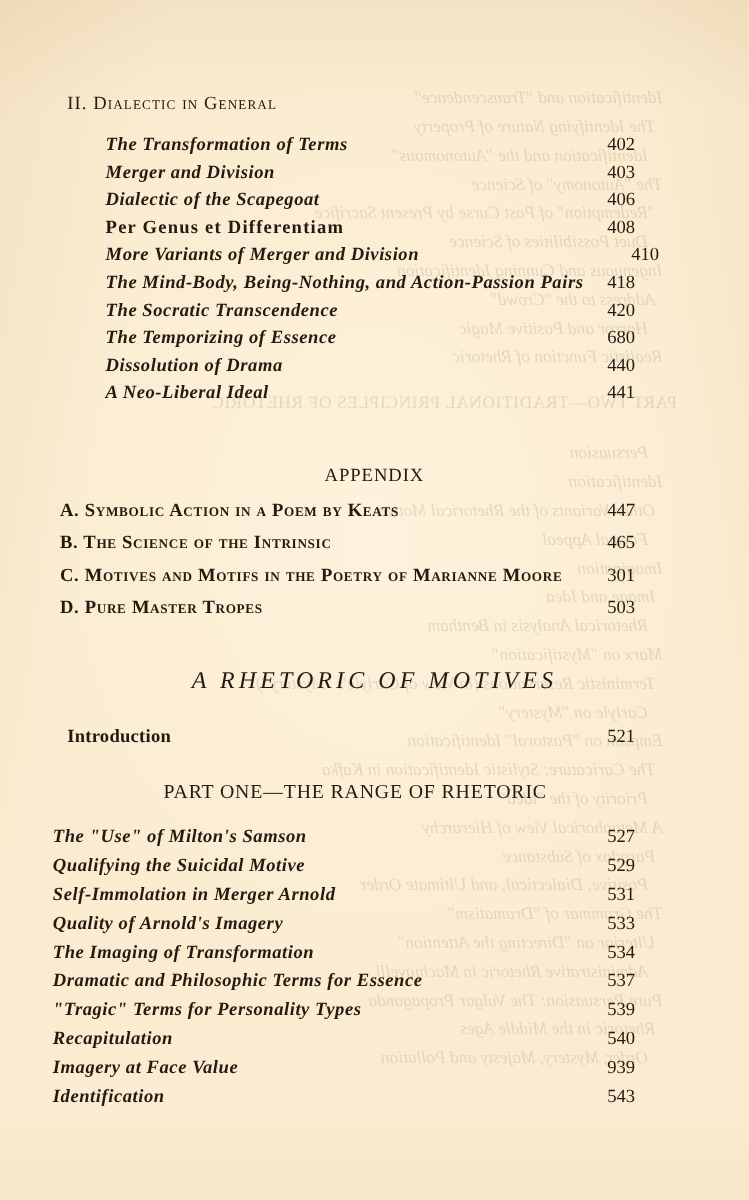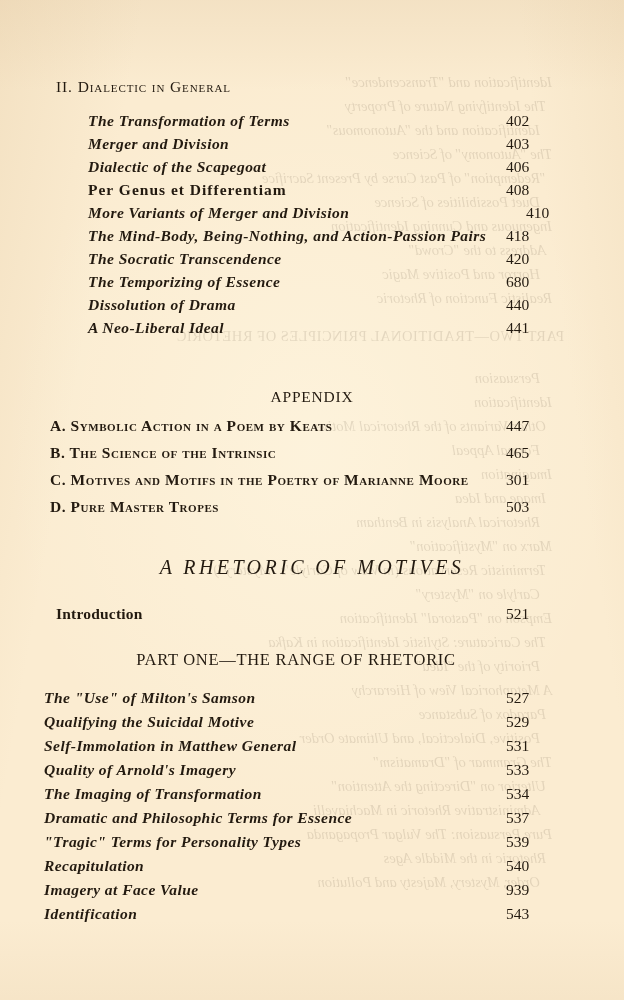--- a/index.html
+++ b/index.html
@@ -252,21 +252,21 @@
 
   <div class="entry" style="left:44px; top:690px;">
     <span class="ttl sec3">The "Use" of Milton's Samson</span>
     <span class="pg" style="left:462px;">527</span>
   </div>
   <div class="entry" style="left:44px; top:714px;">
     <span class="ttl sec3">Qualifying the Suicidal Motive</span>
     <span class="pg" style="left:462px;">529</span>
   </div>
   <div class="entry" style="left:44px; top:738px;">
-    <span class="ttl sec3">Self-Immolation in Matthew General</span>
+    <span class="ttl sec3">Self-Immolation in Merger Arnold</span>
     <span class="pg" style="left:462px;">531</span>
   </div>
   <div class="entry" style="left:44px; top:762px;">
     <span class="ttl sec3">Quality of Arnold's Imagery</span>
     <span class="pg" style="left:462px;">533</span>
   </div>
   <div class="entry" style="left:44px; top:786px;">
     <span class="ttl sec3">The Imaging of Transformation</span>
     <span class="pg" style="left:462px;">534</span>
   </div>

